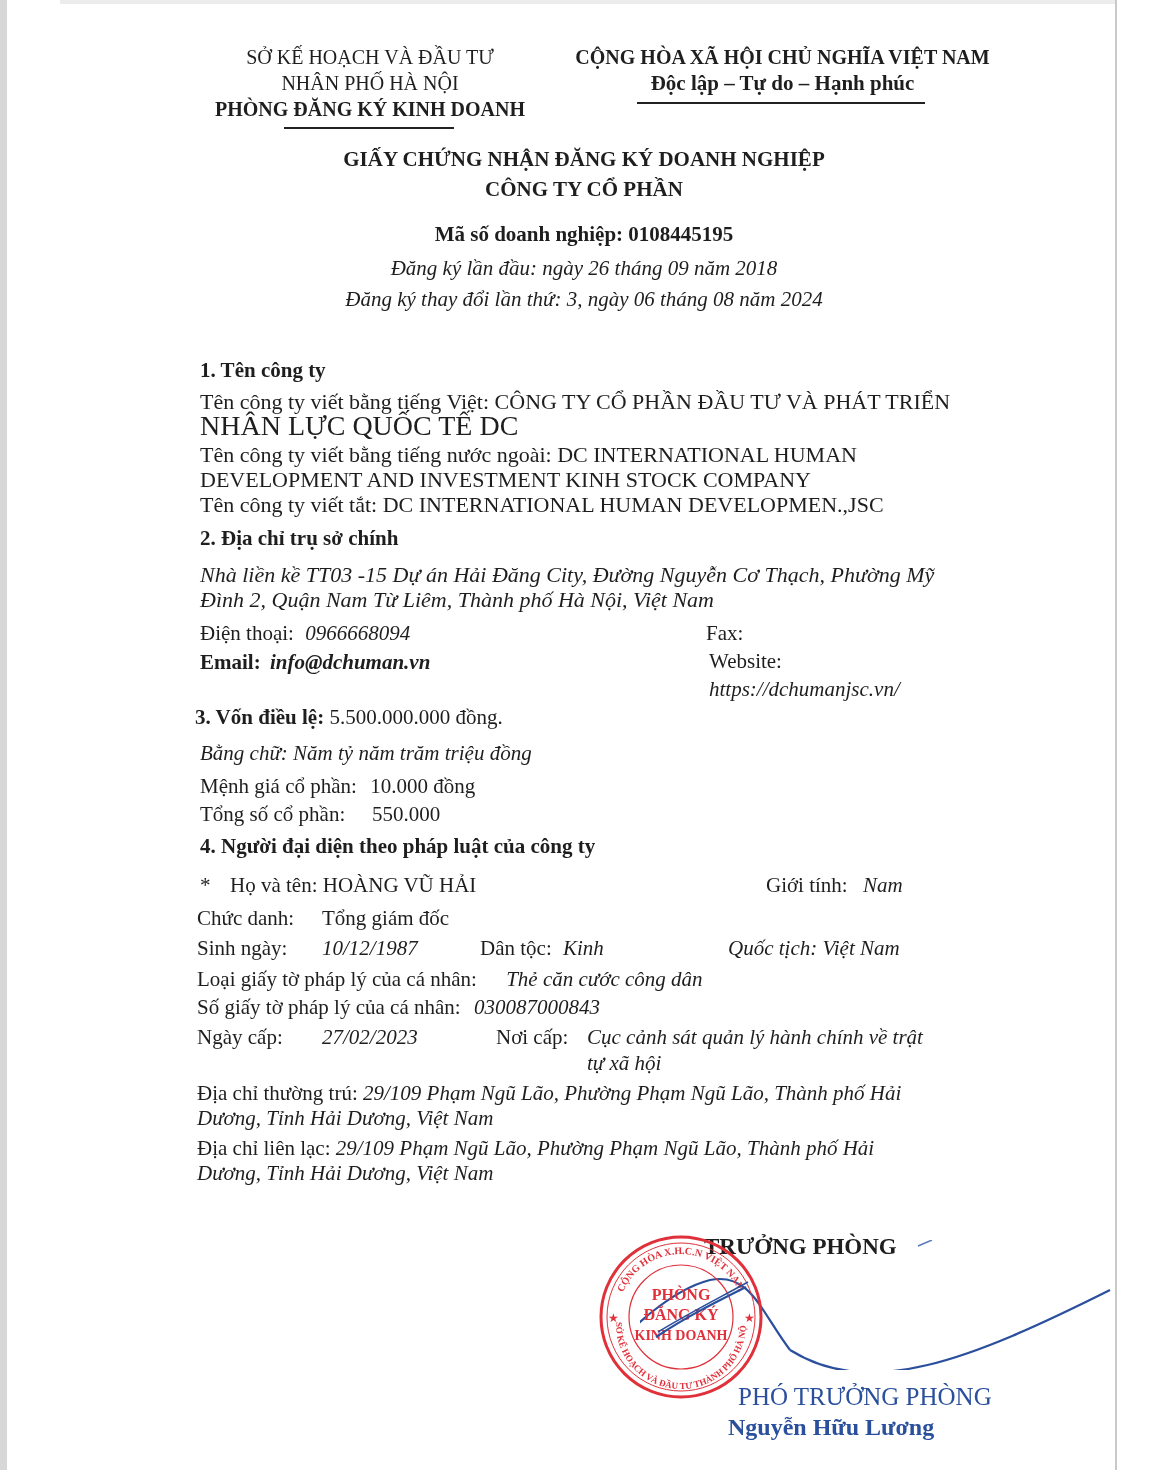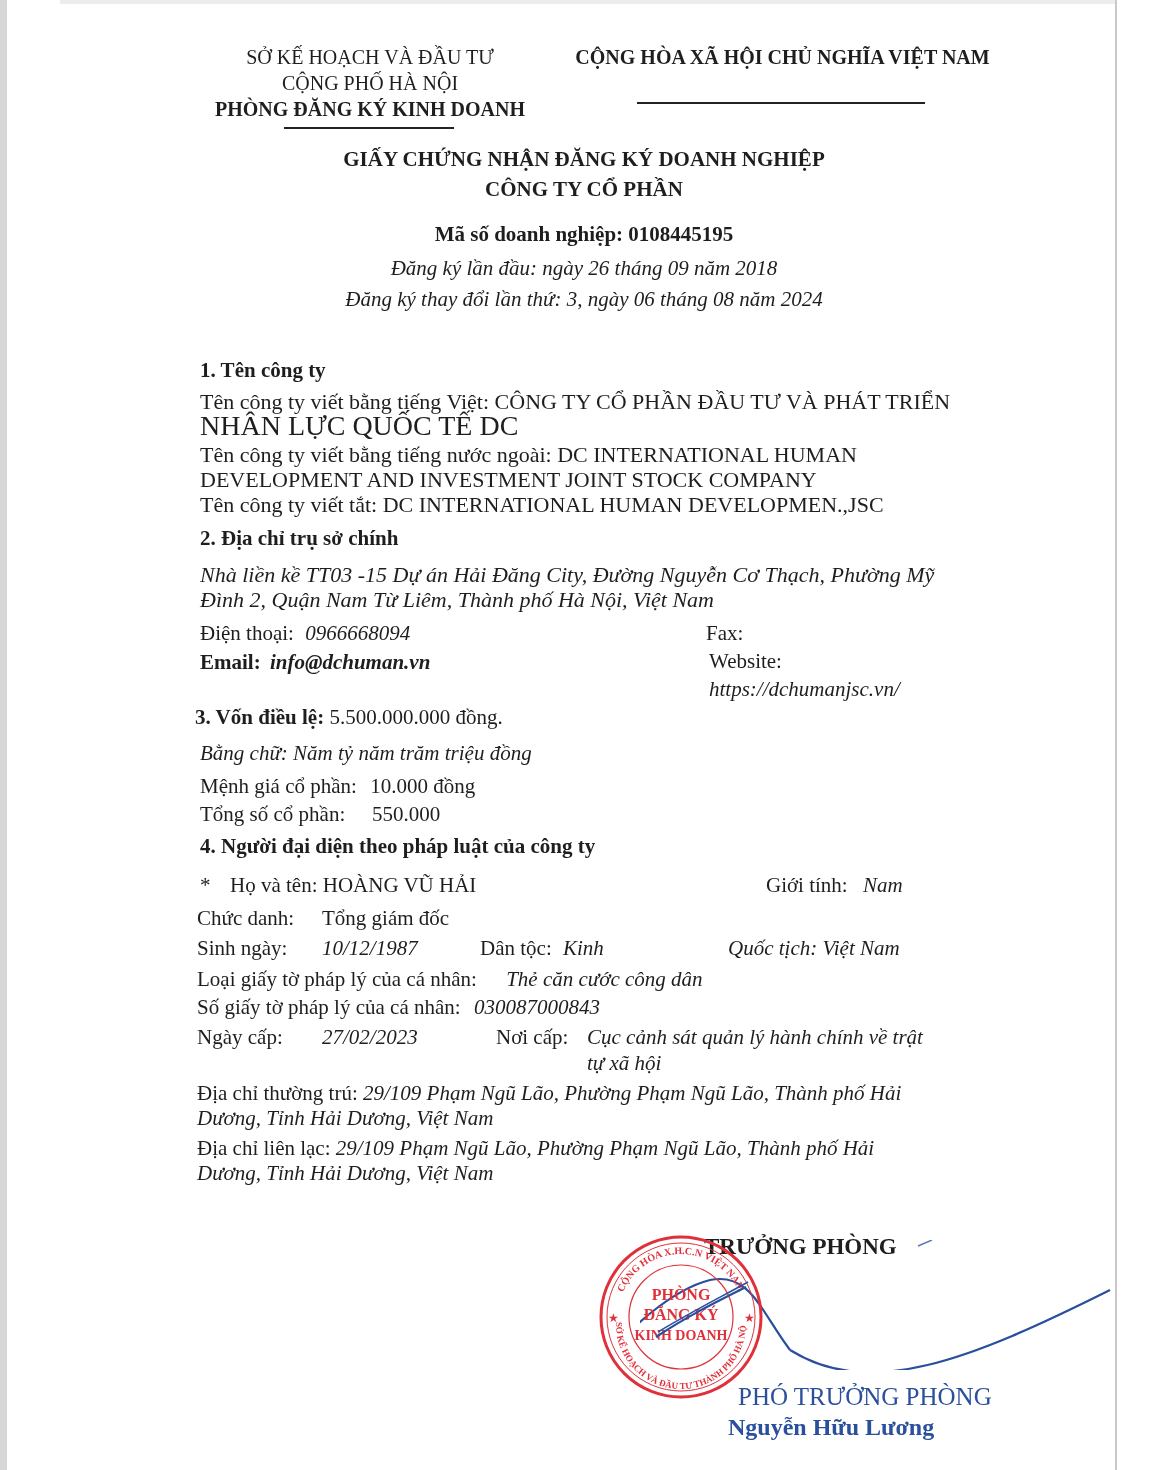--- a/index.html
+++ b/index.html
@@ -38,43 +38,44 @@
   </style>
 </head>
 <body>
 
 <div class="page-edge-left"></div>
 <div class="page-edge-top"></div>
 <div class="page-edge-right"></div>
 
 <div class="abs hdr" style="left:210px; top:44px; width:320px;">
   <div>SỞ KẾ HOẠCH VÀ ĐẦU TƯ</div>
-  <div>CỘNG PHỐ HÀ NỘI</div>
+  <div>NHÂN PHỐ HÀ NỘI</div>
   <div class="b">PHÒNG ĐĂNG KÝ KINH DOANH</div>
 </div>
 <div class="rule" style="left:284px; top:127px; width:170px;"></div>
 
 <div class="abs hdr b" style="left:570px; top:44px; width:425px;">
   <div>CỘNG HÒA XÃ HỘI CHỦ NGHĨA VIỆT NAM</div>
+  <div style="font-size:21px;">Độc lập – Tự do – Hạnh phúc</div>
 </div>
 <div class="rule" style="left:637px; top:102px; width:288px;"></div>
 
 <div class="abs c b" style="left:234px; top:144px; width:700px; font-size:21px; line-height:30px;">
   <div>GIẤY CHỨNG NHẬN ĐĂNG KÝ DOANH NGHIỆP</div>
   <div>CÔNG TY CỔ PHẦN</div>
 </div>
 <div class="abs c b" style="left:234px; top:222px; width:700px; font-size:21px;">Mã số doanh nghiệp: 0108445195</div>
 <div class="abs c i" style="left:234px; top:256px; width:700px; font-size:21px;">Đăng ký lần đầu: ngày 26 tháng 09 năm 2018</div>
 <div class="abs c i" style="left:234px; top:287px; width:700px; font-size:21px;">Đăng ký thay đổi lần thứ: 3, ngày 06 tháng 08 năm 2024</div>
 
 <div class="abs b row" style="left:200px; top:357px;">1. Tên công ty</div>
 <div class="abs row" style="left:200px; top:389px; font-size:22px;">Tên công ty viết bằng tiếng Việt: CÔNG TY CỔ PHẦN ĐẦU TƯ VÀ PHÁT TRIỂN</div>
 <div class="abs row" style="left:200px; top:413px; font-size:28px;">NHÂN LỰC QUỐC TẾ DC</div>
 <div class="abs row" style="left:200px; top:442px; font-size:22px;">Tên công ty viết bằng tiếng nước ngoài: DC INTERNATIONAL HUMAN</div>
-<div class="abs row" style="left:200px; top:467px; font-size:22px;">DEVELOPMENT AND INVESTMENT JOINT STOCK COMPANY</div>
+<div class="abs row" style="left:200px; top:467px; font-size:22px;">DEVELOPMENT AND INVESTMENT KINH STOCK COMPANY</div>
 <div class="abs row" style="left:200px; top:492px; font-size:22px;text-align:center;">Tên công ty viết tắt: DC INTERNATIONAL HUMAN DEVELOPMEN.,JSC</div>
 
 <div class="abs b row" style="left:200px; top:525px;">2. Địa chỉ trụ sở chính</div>
 <div class="abs row i" style="left:200px; top:562px; font-size:22px;">Nhà liền kề TT03 -15 Dự án Hải Đăng City, Đường Nguyễn Cơ Thạch, Phường Mỹ</div>
 <div class="abs row i" style="left:200px; top:587px; font-size:22px;">Đình 2, Quận Nam Từ Liêm, Thành phố Hà Nội, Việt Nam</div>
 
 <div class="abs row" style="left:200px; top:620px;">
   <span>Điện thoại:</span>
   <span class="i" style="margin-left:6px;">0966668094</span>
 </div>

